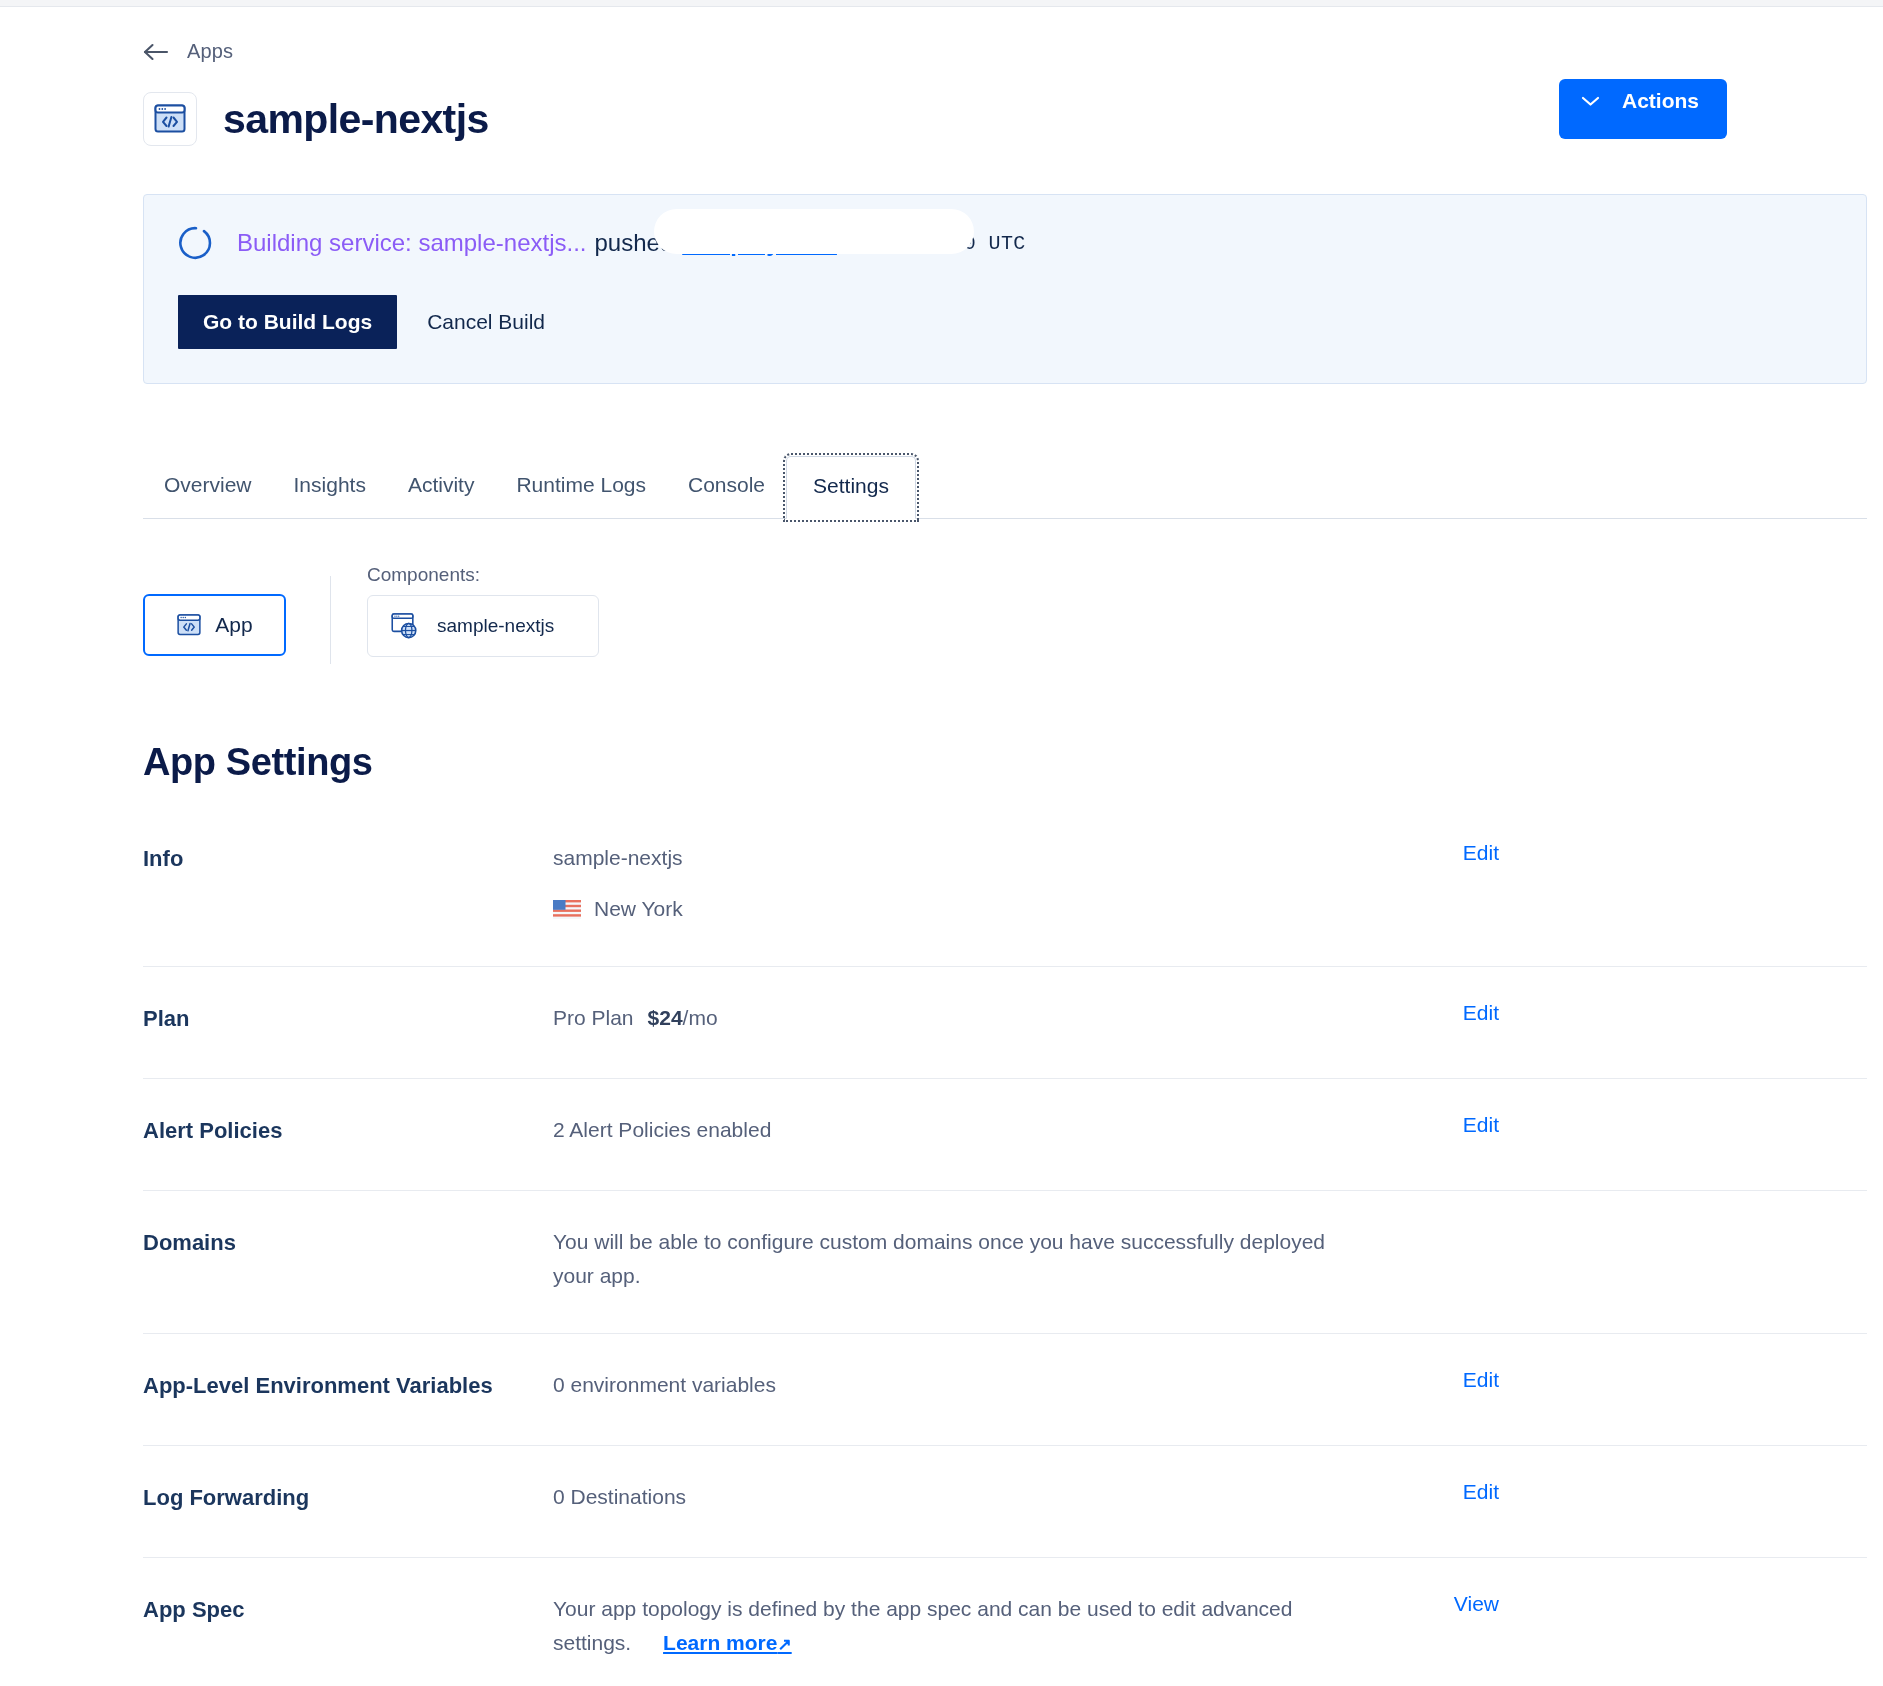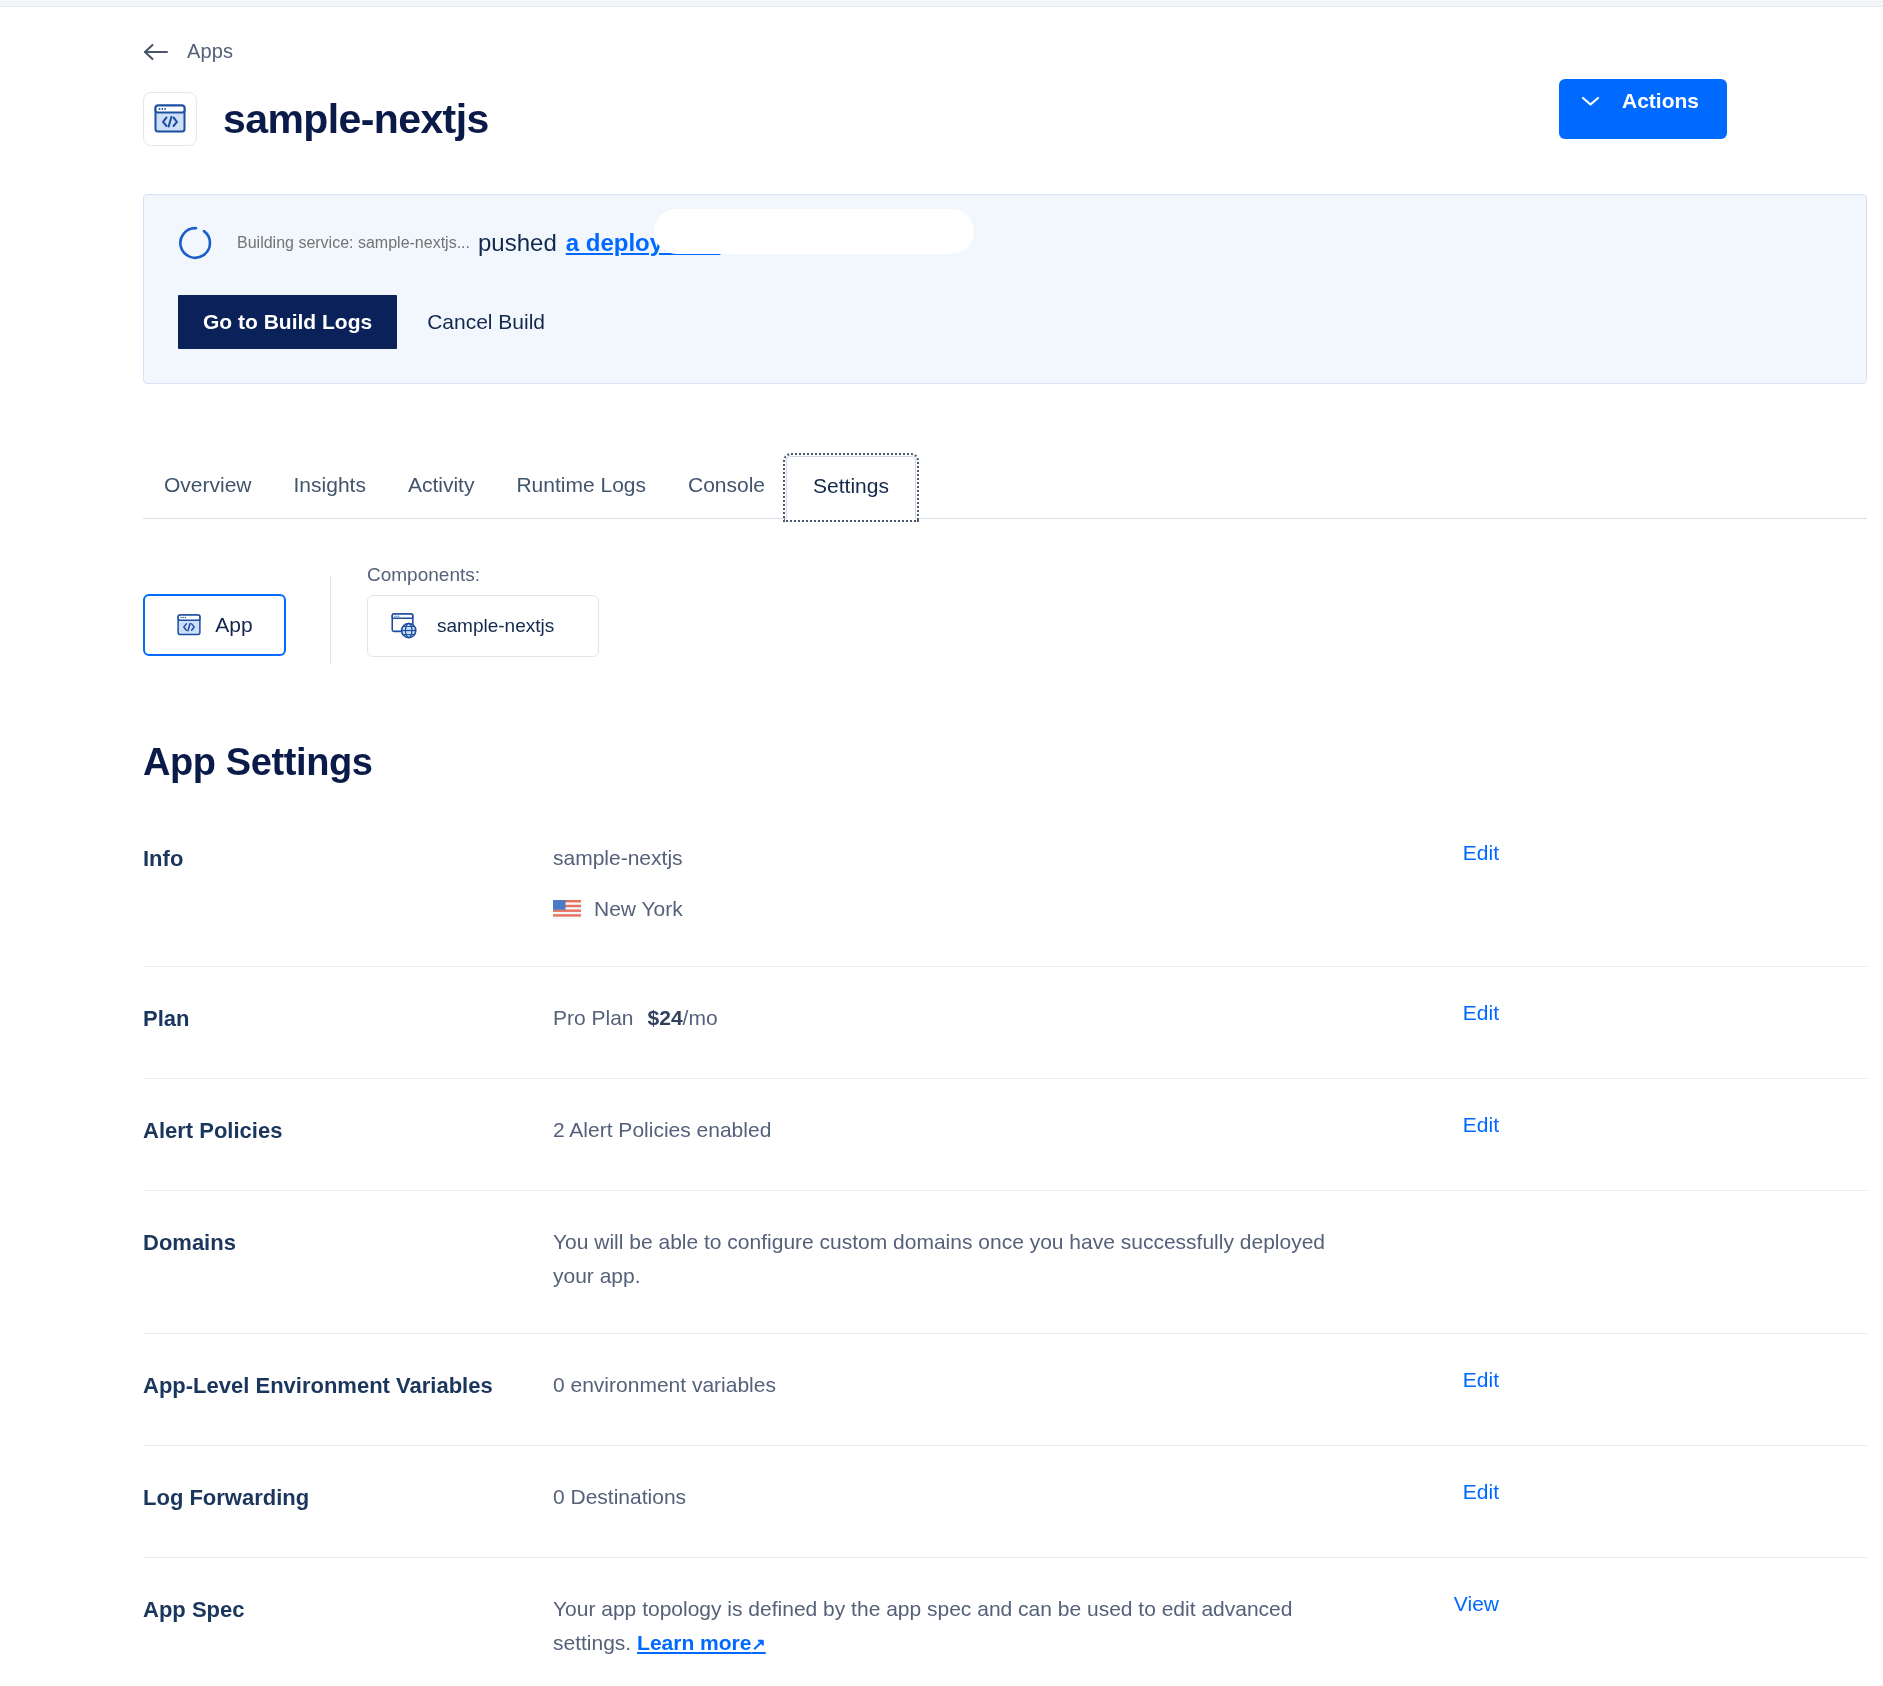--- a/index.html
+++ b/index.html
@@ -107,21 +107,21 @@
     align-items: center;
     font-size: 24px;
     color: #12284c;
     white-space: nowrap;
   }
   .spinner {
     width: 36px; height: 36px;
     flex: 0 0 auto;
     margin-right: 23px;
   }
-  .banner-status { font-size: 16px; color: #737373; }
+  .banner-status { font-size: 24px; color: #8b5cf6; }
   .redaction {
     position: absolute;
     left: 510px;
     top: 14px;
     width: 320px;
     height: 45px;
     background: #ffffff;
     border-radius: 24px;
     z-index: 5;
   }
@@ -294,20 +294,21 @@
     width: 28px; height: 19px;
     display: inline-block;
     flex: 0 0 auto;
   }
   .price-bold { font-weight: bold; color: #31405c; margin-left: 14px; }
   .inline-link {
     color: #0069ff;
     font-weight: bold;
     text-decoration: underline;
     cursor: pointer;
+    margin-left: 26px;
   }
   .ext-arrow { font-size: 17px; }
 </style>
 </head>
 <body>
 
 <div class="top-strip"></div>
 
 <div class="page">
 

